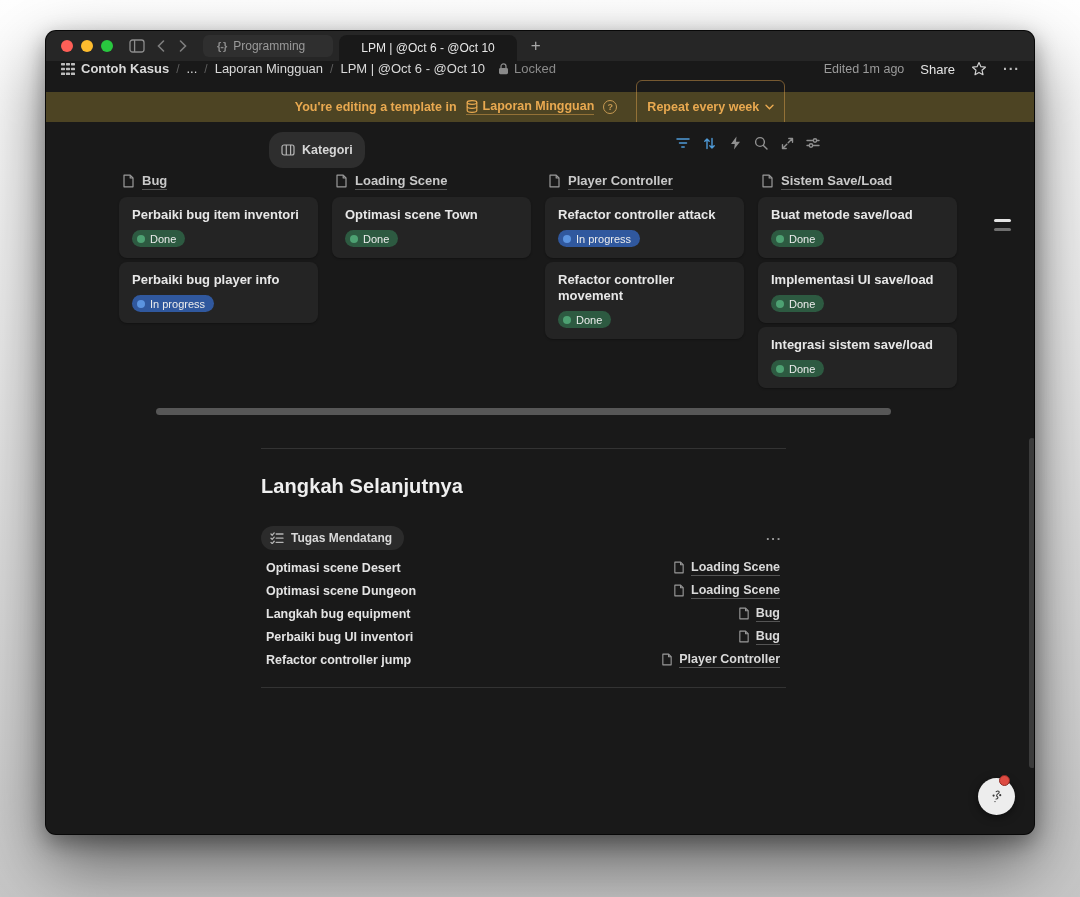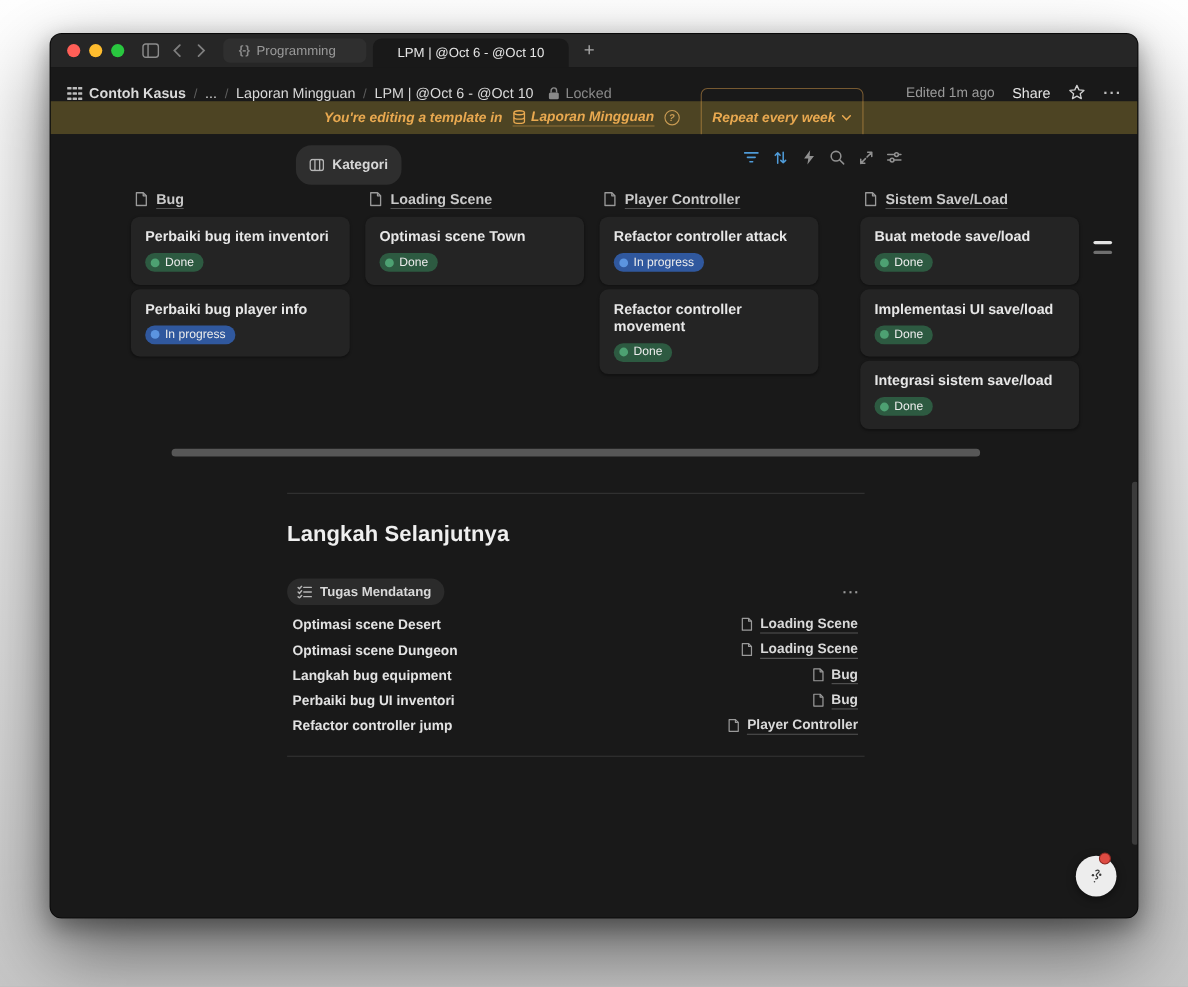--- a/index.html
+++ b/index.html
@@ -24,45 +24,45 @@
   .chrome-ctl { display:flex; align-items:center; color:#8c8c8c; }
   .chrome-ctl svg { display:block; }
   .sidebar-toggle { padding: 0 8px 0 6px; }
   .nav-arrows { display:flex; gap:14px; padding: 0 12px 0 4px; color:#7e7e7e; align-items:center; }
   .tab { display:flex; align-items:center; gap:7px; font-size:12px; padding:0 16px; }
   .tab.inactive { color:#9a9a9a; margin:4px 6px 4px 4px; background:#2f2f2f; border-radius:6px; height:22px; align-self:center; padding:0 28px 0 14px; }
   .tab.inactive .tab-icon { font-size:11px; letter-spacing:-1px; color:#8b8b8b; font-weight:600;}
   .tab.active { color:#e6e6e6; background:#191919; border-radius:8px 8px 0 0; margin-top:4px; padding:0 22px; font-weight:500; }
   .newtab { display:flex; align-items:center; padding:0 14px; color:#a8a8a8; font-size:17px; font-weight:300; }
   
-  .topbar { height: 31px; background:#191919; display:flex; align-items:flex-end; padding:0 14px 0 15px; flex:none; font-size:13px; }
+  .topbar { height: 31px; background:#191919; display:flex; align-items:flex-start; padding:0 14px 0 15px; flex:none; font-size:13px; }
   .crumbs { display:flex; align-items:center; gap:7px; color:#d9d9d9; }
   .crumb { display:flex; align-items:center; gap:6px; cursor:default; }
   .crumb.ws { font-weight:600; }
   .crumb-sep { color:#5e5e5e; font-size:12px; }
   .locked { display:flex; align-items:center; gap:5px; color:#8a8a8a; margin-left:6px; }
   .topbar-right { margin-left:auto; display:flex; align-items:center; gap:16px; color:#e4e4e4; }
   .edited { color:#9b9b9b; font-size:12.5px; }
   .share { font-size:13px; font-weight:500; }
   .icon-btn { color:#cfcfcf; display:flex; align-items:center; }
   .dots { color:#bdbdbd; font-weight:700; letter-spacing:1px; font-size:14px; }
   
-  .banner { height:30px; background:#4d4423; display:flex; align-items:center; justify-content:center; gap:9px; flex:none; color:#e9a950; font-size:12.5px; font-weight:600;font-style:italic; }
+  .banner { height:30px; background:#4d4423; display:flex; align-items:center; justify-content:center; gap:9px; flex:none; color:#e9a950; font-size:12.5px; font-weight:600; }
   .banner-link { display:flex; align-items:center; gap:5px; border-bottom:1px solid rgba(233,169,80,.45); padding-bottom:1px; cursor:pointer; }
   .help-circle { width:14px; height:14px; border:1.4px solid #c79a53; border-radius:50%; display:flex; align-items:center; justify-content:center; font-size:9px; color:#c79a53; font-weight:700; }
   .repeat-btn { display:flex; align-items:center; gap:6px; border:1px solid rgba(233,169,80,.45); border-radius:6px; padding:19px 10px; margin-left:10px; cursor:pointer; font-size:12.5px; font-weight:600; color:#e9a950; }
   
   .content { position:relative; flex:1; background:#191919; overflow:hidden; }
   .view-pill { position:absolute; left:223px; top:10px; height:36px; display:flex; align-items:center; gap:7px; background:#2e2e2e; border-radius:14px; padding:0 12px; color:#d6d6d6; font-size:12.5px; font-weight:600; cursor:pointer; }
   .toolbar-icons { position:absolute; left:628px; top:12px; display:flex; align-items:center; gap:8px; }
   .tb-icon { width:18px; height:18px; display:flex; align-items:center; justify-content:center; color:#909090; cursor:pointer; }
   .tb-icon.accent { color:#4f9bd8; }
   
   .board-col { position:absolute; top:51px; width:199px; }
-  .col-1 { left:73px; } .col-2 { left:286px; } .col-3 { left:499px; } .col-4 { left:736px; }
+  .col-1 { left:73px; } .col-2 { left:286px; } .col-3 { left:499px; } .col-4 { left:712px; }
   .col-header { display:flex; align-items:center; gap:7px; color:#c9c9c9; font-size:13px; font-weight:600; padding-left:3px; height:16px; }
   .col-header .label { border-bottom:1px solid rgba(255,255,255,.26); padding-bottom:1px; cursor:pointer; }
   .cards { margin-top:8px; display:flex; flex-direction:column; gap:4px; }
   .card { background:#242424; border-radius:8px; padding:10px 13px 11px; box-shadow:0 1px 2px rgba(0,0,0,.3); cursor:pointer; min-height:55px; }
   .card-title { color:#e7e7e7; font-size:13px; font-weight:600; line-height:16px; }
   .badge { display:inline-flex; align-items:center; gap:5px; height:17px; border-radius:9px; padding:0 9px 0 5px; margin-top:7px; font-size:11px; font-weight:500; color:#ececec; }
   .badge .dot { width:8px; height:8px; border-radius:50%; }
   .badge.c-green { background:#2d5a41; } .badge.c-green .dot { background:#4da172; }
   .badge.c-blue { background:#30589e; } .badge.c-blue .dot { background:#5b94e0; }
   .collapse-ind { position:absolute; left:948px; top:97px; display:flex; flex-direction:column; gap:6px; cursor:pointer; }

